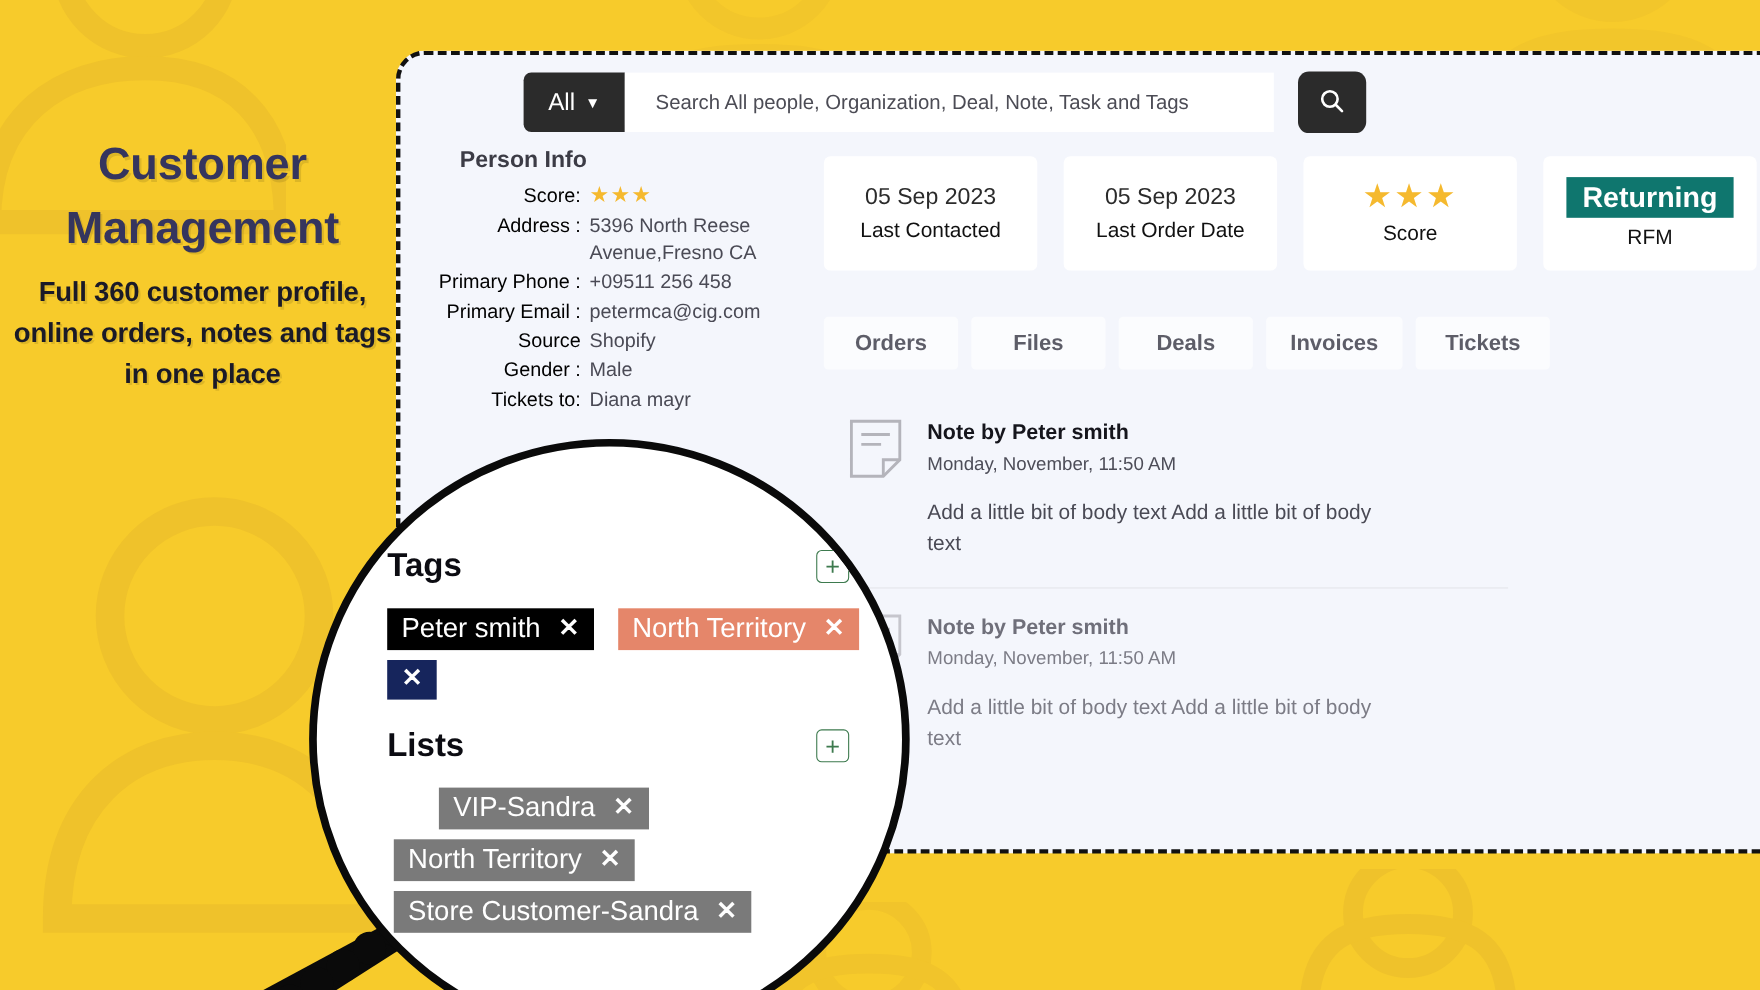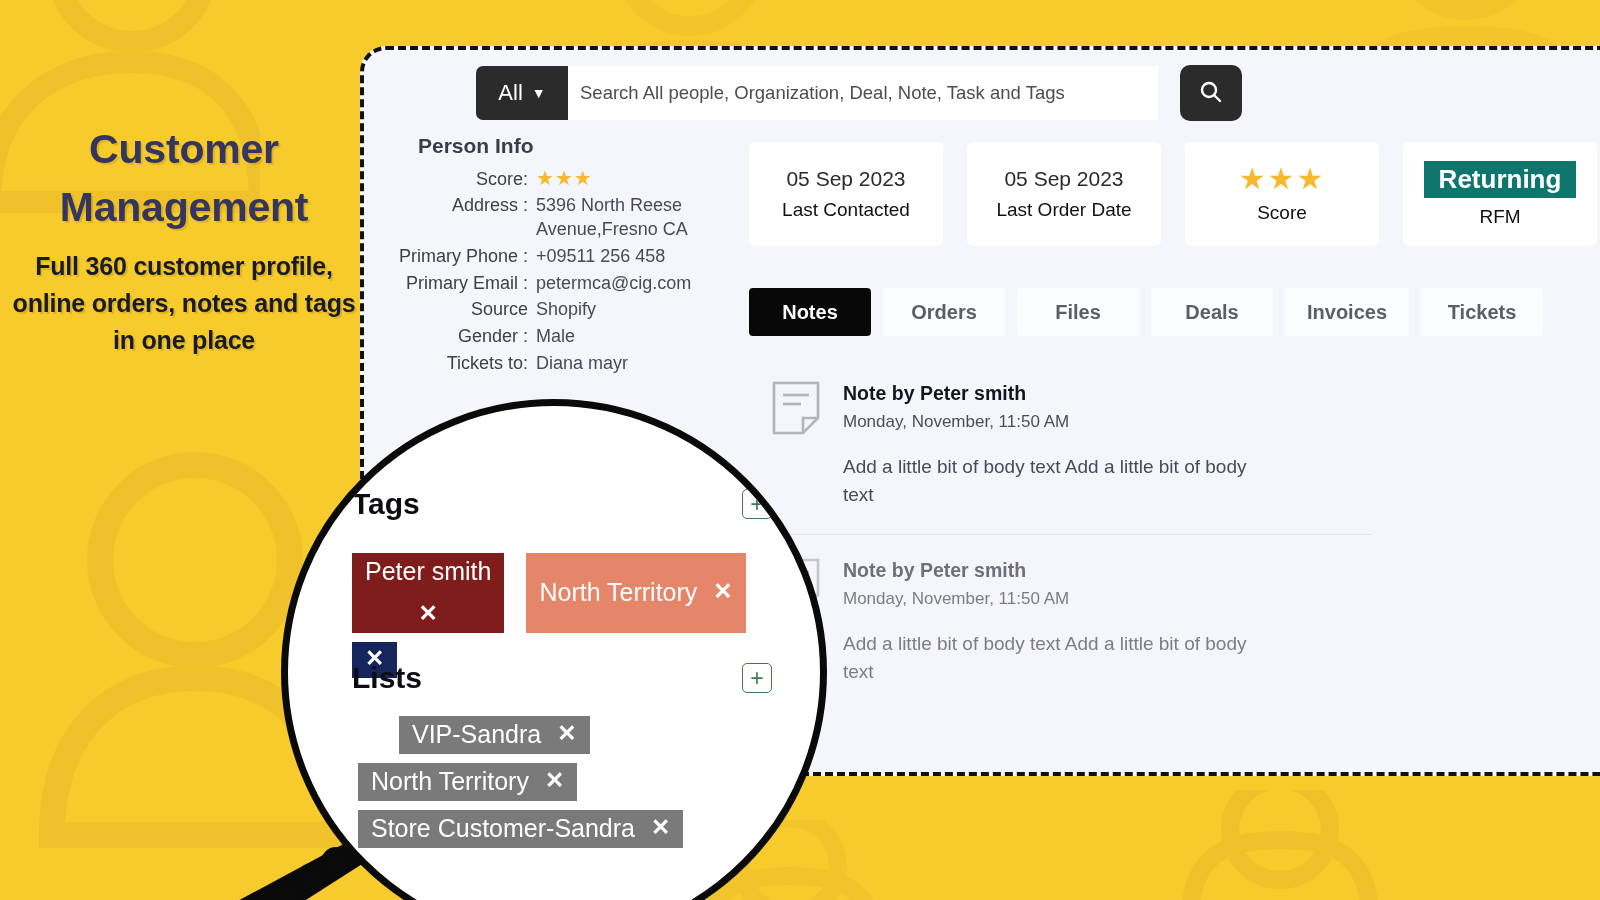--- a/index.html
+++ b/index.html
@@ -71,21 +71,21 @@
     display: flex; align-items: center; justify-content: center;
     gap: 9px;
     color: #ffffff;
     font-size: 22px;
   }
   #scope-select .caret { font-size: 14px; line-height: 1; }
   #search-input {
     width: 590px; height: 54px;
     background: #ffffff;
     border: none; outline: none;
-    padding: 0 12px;
+    padding: 0 28px;
     font-size: 18.5px;
     color: #4c4c55;
     font-family: "Liberation Sans", sans-serif;
   }
   #search-input::placeholder { color: #4c4c55; opacity: 1; }
   #search-btn {
     margin-left: 22px;
     width: 62px; height: 56px;
     background: #2b2b2b;
     border-radius: 10px;
@@ -99,21 +99,21 @@
     left: 20px; top: 84px;
     width: 340px;
   }
   #person-info .pi-title {
     font-size: 21px; font-weight: bold; color: #3c3c46;
     margin-left: 34px; margin-bottom: 7px;
   }
   .pi-row { display: flex; align-items: baseline; margin-bottom: 3px; }
   .pi-label {
     width: 152px; text-align: right; padding-right: 8px;
-    font-size: 18px; color: #404040; white-space: nowrap;
+    font-size: 18px; color: #000000; white-space: nowrap;
   }
   .pi-value { font-size: 18px; color: #4a4a55; line-height: 1.32; }
   .stars-sm { color: #F5B92E; font-size: 20px; letter-spacing: 1px; }
 
   
   #stat-cards {
     position: absolute;
     left: 385px; top: 92px;
     display: flex; gap: 24px;
   }
@@ -342,21 +342,20 @@
         <div class="stat-top stars-lg">★★★</div>
         <div class="stat-label">Score</div>
       </div>
       <div class="stat-card">
         <div class="rfm-badge">Returning</div>
         <div class="stat-label">RFM</div>
       </div>
     </div>
 
     <div id="tabs">
-      <div class="tab active">Notes</div>
       <div class="tab">Orders</div>
       <div class="tab">Files</div>
       <div class="tab">Deals</div>
       <div class="tab">Invoices</div>
       <div class="tab">Tickets</div>
     </div>
 
     <div id="notes-list">
       <div class="note-item">
         <span>
@@ -408,29 +407,29 @@
         <circle cx="94" cy="110" r="15"></circle>
           <circle cx="70" cy="124" r="15"></circle>
       </g>
     </svg>
   </div>
 
   <div id="magnifier">
     <div id="mag-lens">
       <div id="mag-content">
 
-        <div class="mag-section-head" style="top:81px;align-items:center;">
+        <div class="mag-section-head" style="top:92px;align-items:center;">
           <div class="title">Tags</div>
           <div class="plus-btn">
             <span>+</span>
           </div>
         </div>
 
         <div class="chip-wrap" style="top:147px;">
-          <span class="chip" style="background:#7f1d1d;flex-direction:column;">
+          <span class="chip" style="background:#000000;">
             <span>Peter smith</span>
             <span class="x">✕</span>
           </span>
           <span class="chip" style="background:#E5866A;">
             <span>North Territory</span>
             <span class="x">✕</span>
           </span>
           <span class="chip" style="background:#16255C;">
             <span class="x">✕</span>
           </span>

